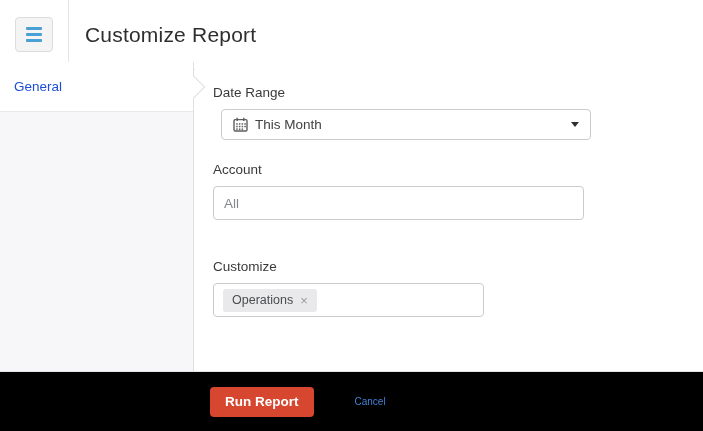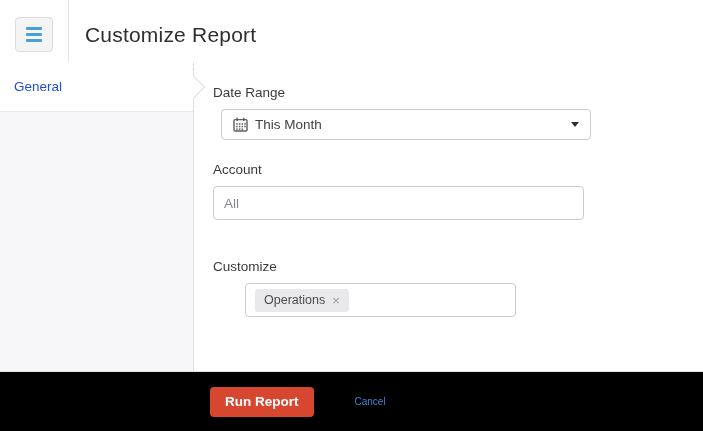--- a/index.html
+++ b/index.html
@@ -78,21 +78,20 @@
     width: 371px; height: 34px; border: 1px solid #c9cbce; border-radius: 4px;
     background: #fff; display: flex; align-items: center; padding: 0 10px;
     margin-bottom: 39px; cursor: text;
   }
   .text-input .muted { font-size: 13.5px; color: #85888c; }
 
   .tag-input {
     width: 271px; height: 34px; border: 1px solid #c9cbce; border-radius: 4px;
     background: #fff; display: flex; align-items: center; padding: 0 5px;
     cursor: text;
-    margin-left: 32px;
   }
   .tag {
     background: #e9e9eb; border-radius: 3px; height: 23px;
     display: flex; align-items: center; padding: 0 9px;
     font-size: 12.5px; color: #4a4c4e; margin-left: 4px;
   }
   .tag .tag-x {
     margin-left: 7px; color: #9b9ca0; font-size: 13px; cursor: pointer; line-height: 1;
   }
 

